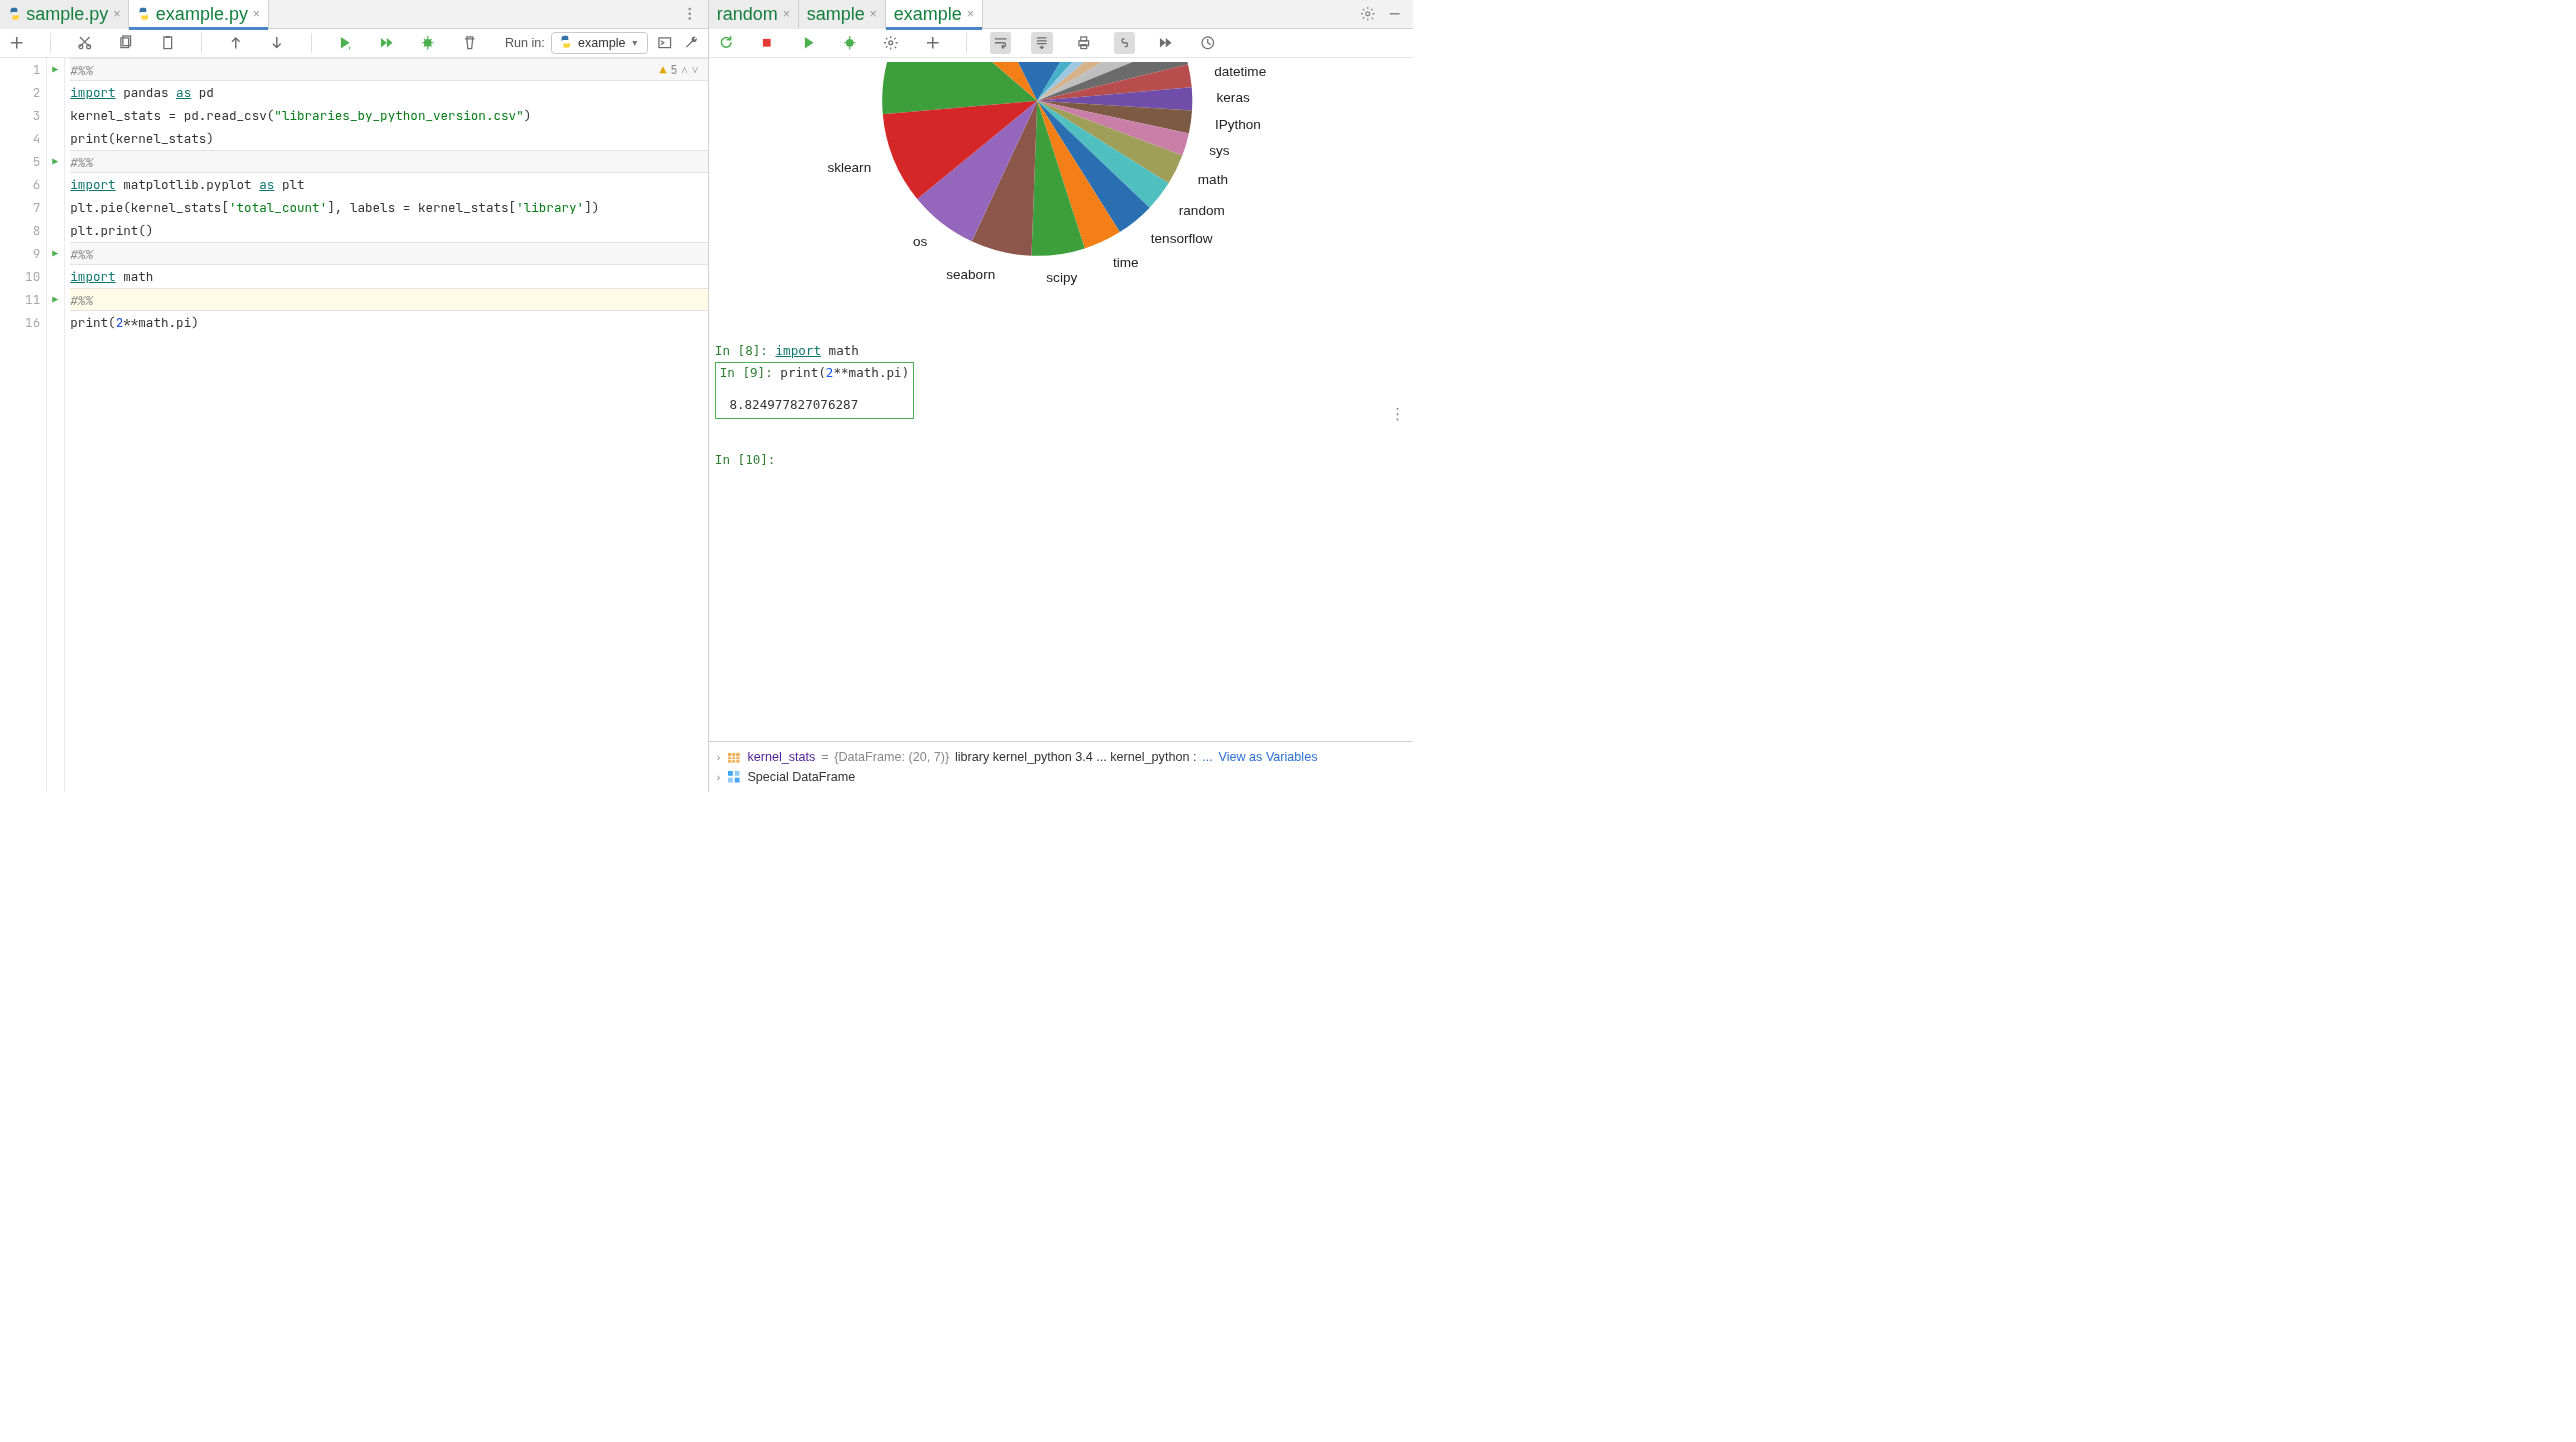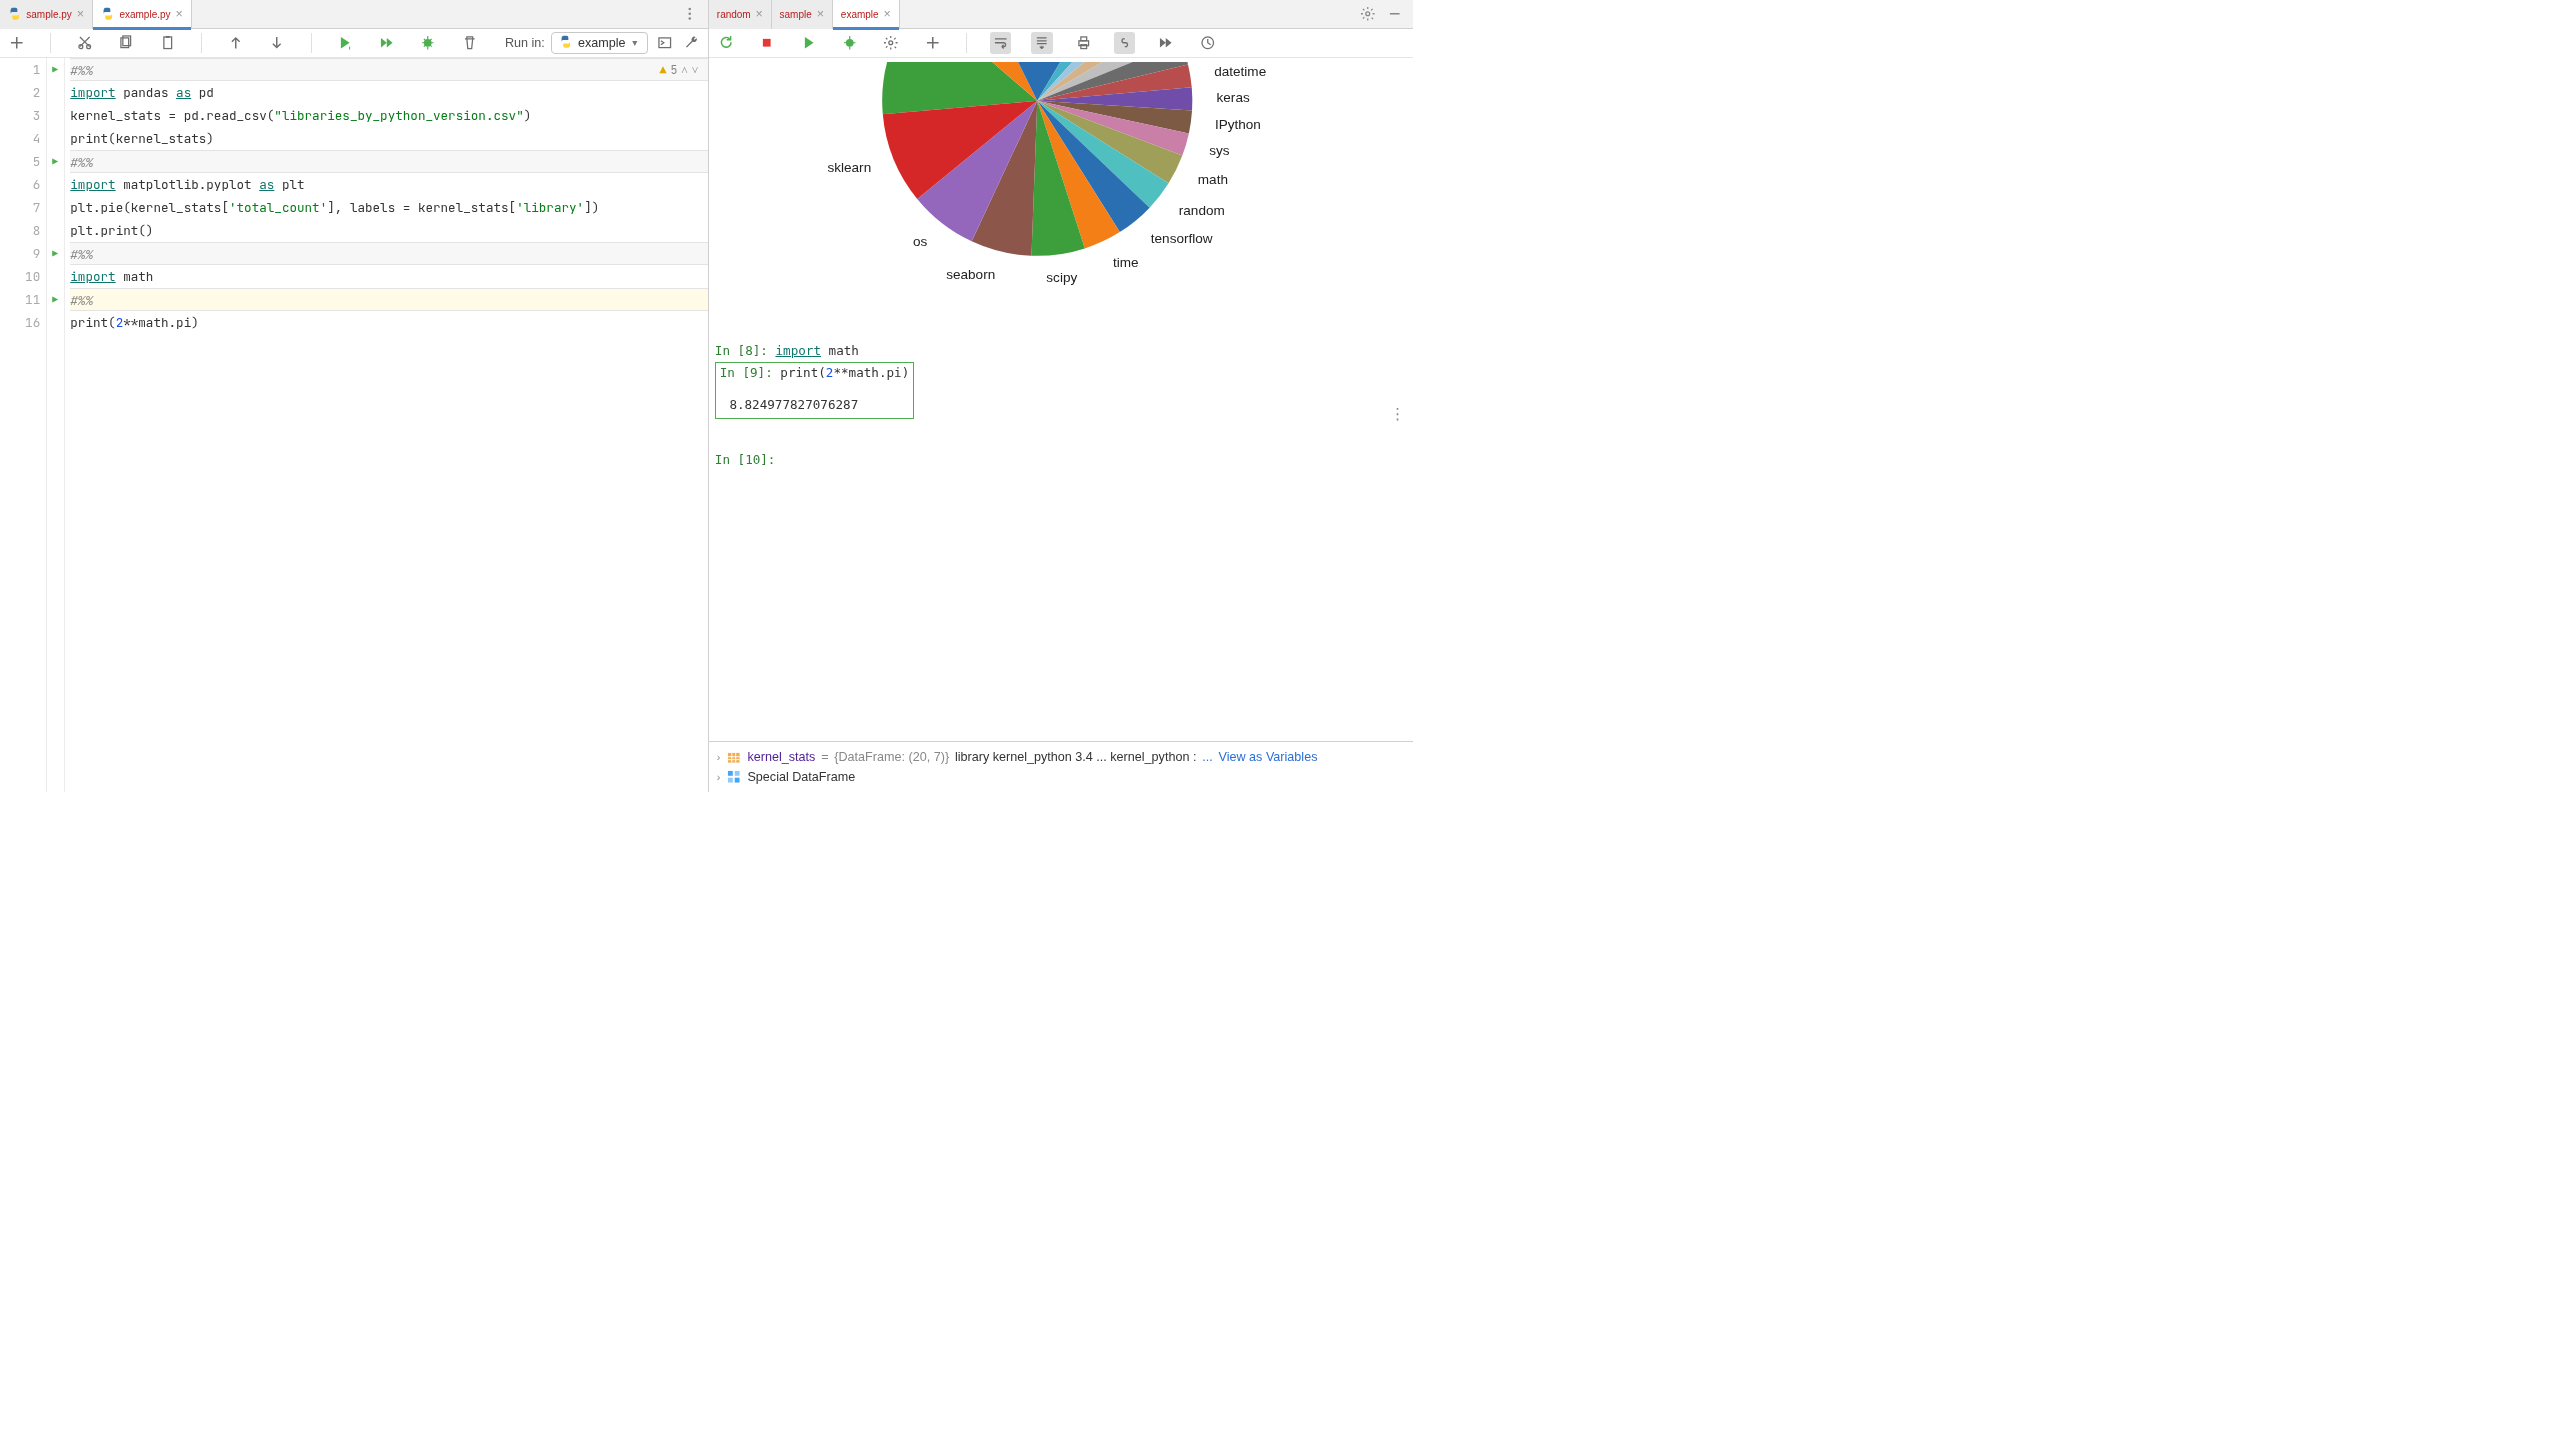--- a/index.html
+++ b/index.html
@@ -19,21 +19,21 @@
 .right-pane { flex: 1; display: flex; flex-direction: column; }
 
 
 .tab-row { display: flex; align-items: center; height: 29px; background: #f2f2f2; border-bottom: 1px solid #d0d0d0; position: relative; }
 .tab-row.right { border-bottom: 1px solid #d0d0d0; }
 .tab { display: flex; align-items: center; padding: 0 7.8px; height: 29px; border-right: 1px solid #d0d0d0; cursor: pointer; gap: 4.9px; background: #ececec; }
 .tab.active { background: #fff; position: relative; padding-left: 8px; }
 .tab.active::after { content: ""; position: absolute; left: 0; right: 0; bottom: -1px; height: 2.9px; background: #4a86c7; }
 .tab.active::before { content: ""; position: absolute; left: 0; right: 0; bottom: -1px; height: 1px; background: #fff; }
 .tab .py-icon { width: 13.6px; height: 13.6px; display: inline-block; }
-.tab .label { font-size: 10px; color: #b91c1c; }
+.tab .label { font-size: 18px; color: #15803d; }
 .tab .close { font-size: 12.6px; color: #999; }
 .tab-spacer { flex: 1; }
 .tab-corner { display: flex; align-items: center; gap: 5.8px; padding: 0 7.8px; }
 
 
 .tool-row { display: flex; align-items: center; height: 29px; background: #fff; border-bottom: 1px solid #e4e4e4; padding: 0 5.8px; gap: 20px; }
 .tool-sep { width: 1px; height: 19.4px; background: #e0e0e0; margin: 0 2.9px; }
 .tbtn { width: 21.4px; height: 21.4px; display: flex; align-items: center; justify-content: center; border-radius: 2.9px; cursor: pointer; }
 .tbtn svg { width: 15.5px; height: 15.5px; }
 .tbtn.active { background: #dcdcdc; }

